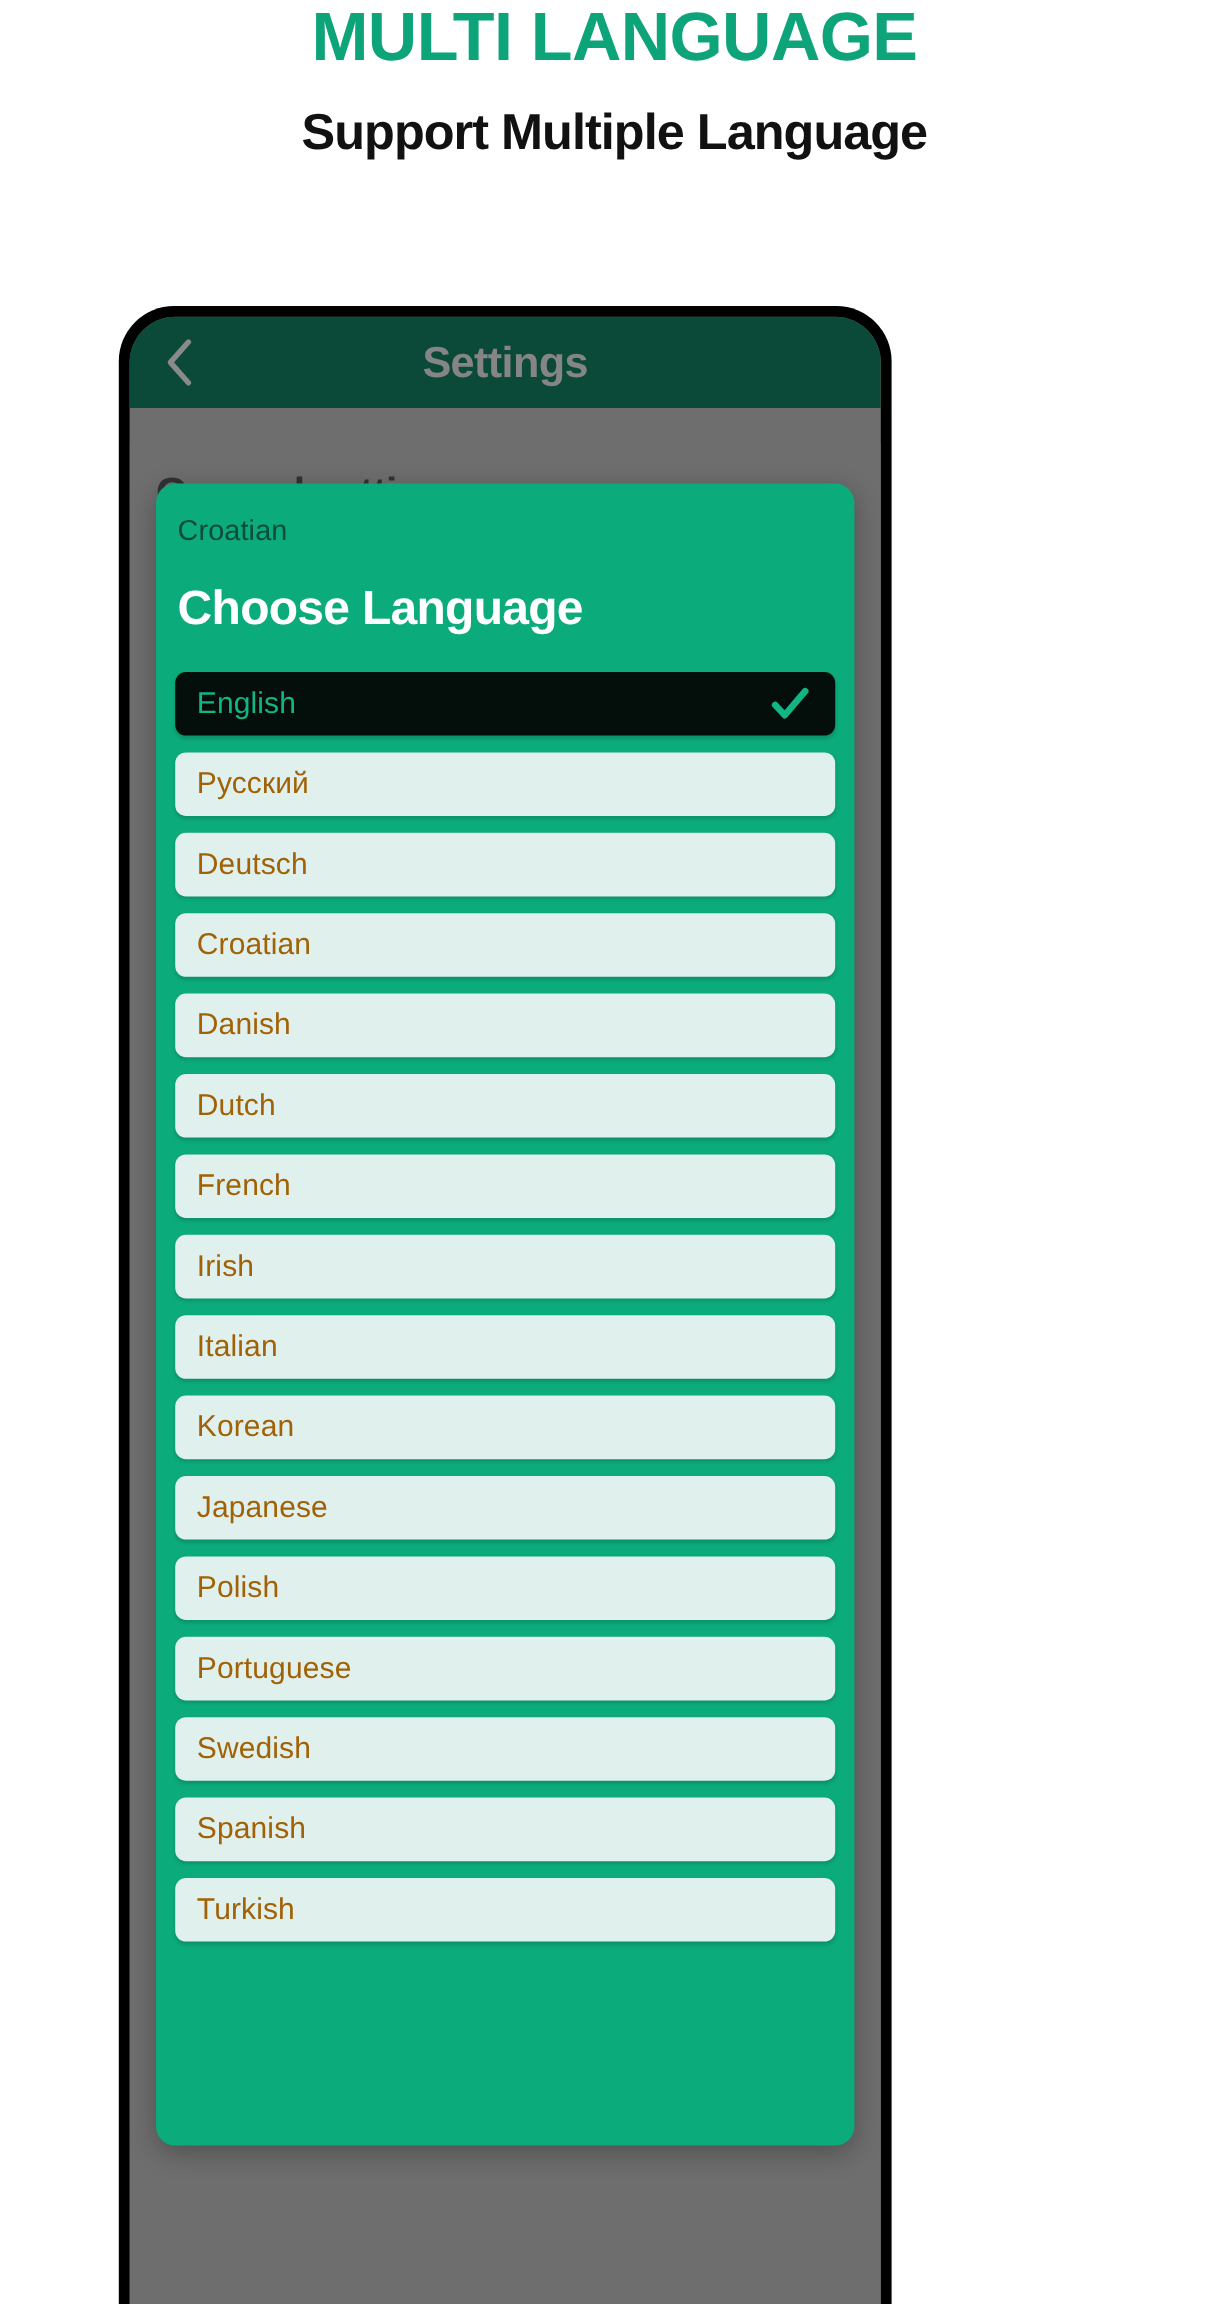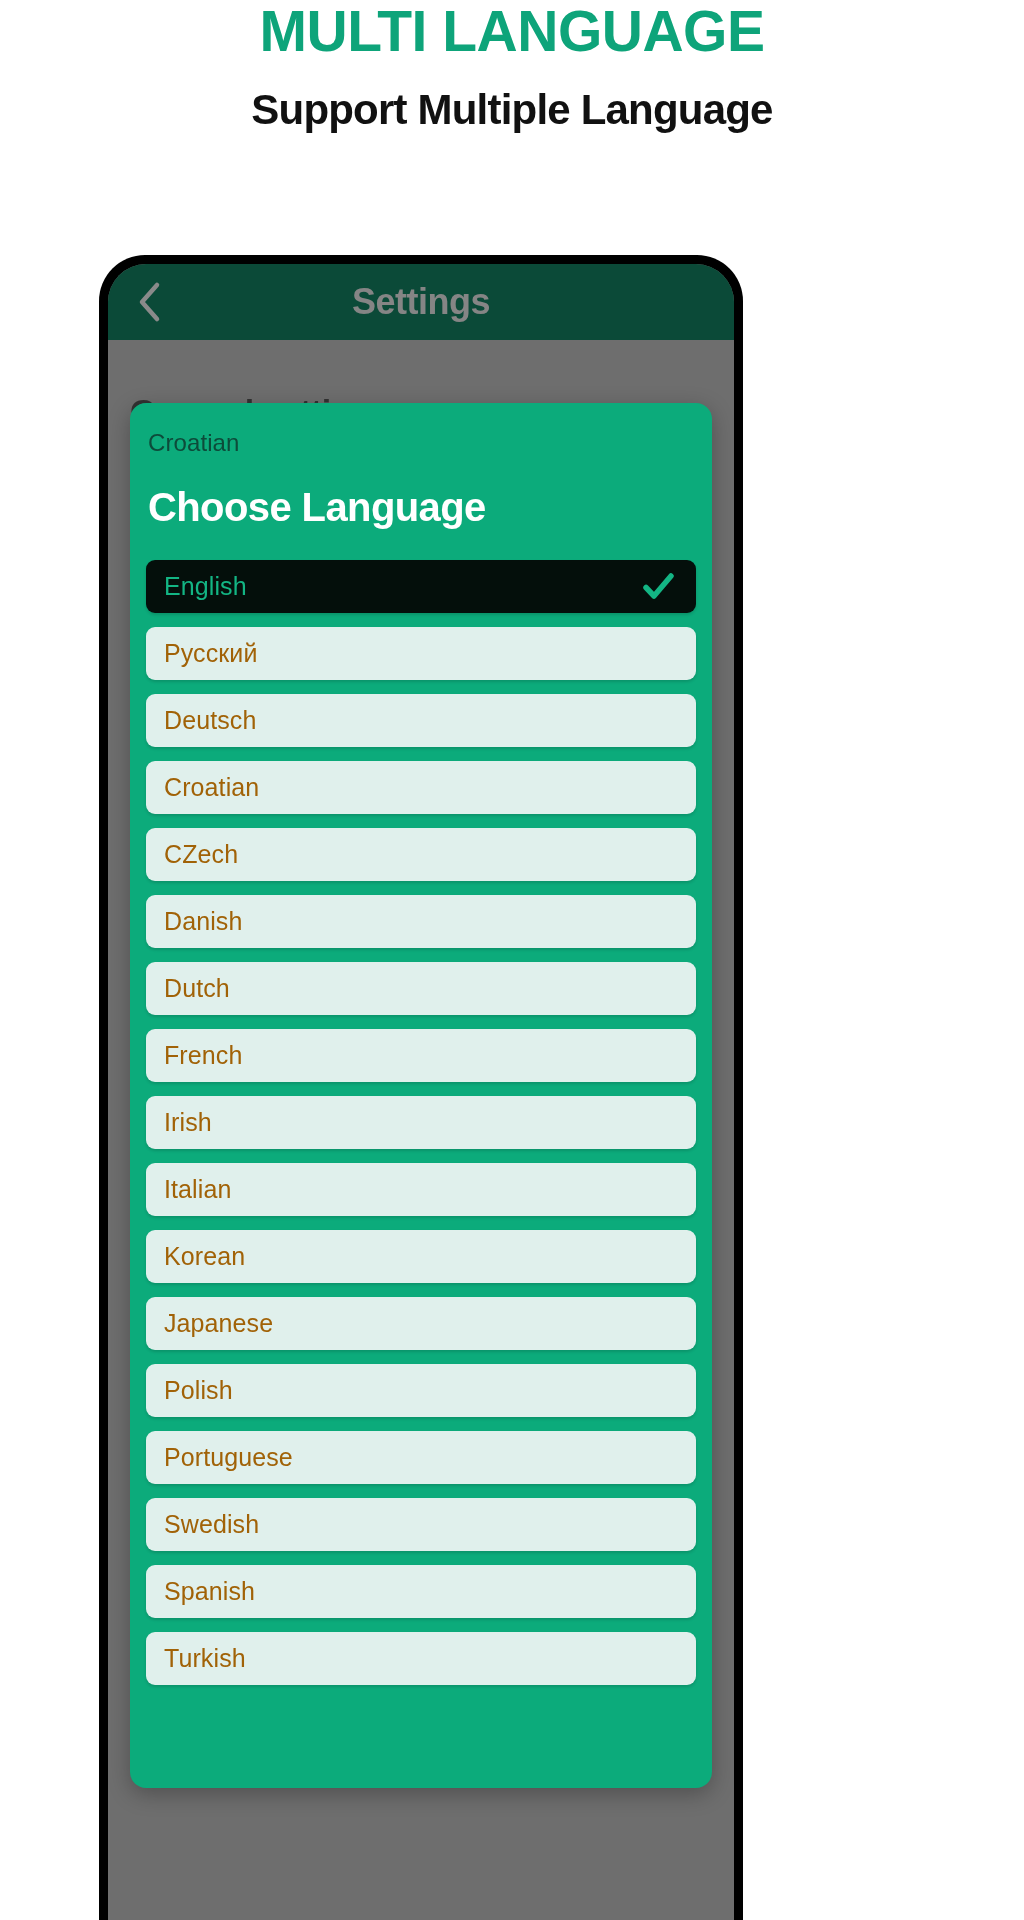--- a/index.html
+++ b/index.html
@@ -226,23 +226,20 @@
             <div class="lang-item">
               <span class="lang-label">Русский</span>
             </div>
             <div class="lang-item">
               <span class="lang-label">Deutsch</span>
             </div>
             <div class="lang-item">
               <span class="lang-label">Croatian</span>
             </div>
             <div class="lang-item">
-              <span class="lang-label">CZech</span>
-            </div>
-            <div class="lang-item">
               <span class="lang-label">Danish</span>
             </div>
             <div class="lang-item">
               <span class="lang-label">Dutch</span>
             </div>
             <div class="lang-item">
               <span class="lang-label">French</span>
             </div>
             <div class="lang-item">
               <span class="lang-label">Irish</span>

